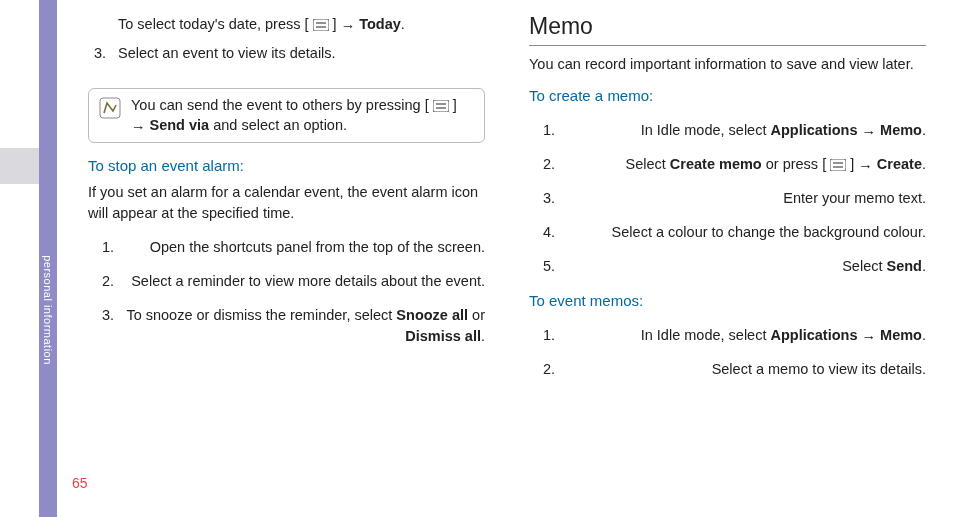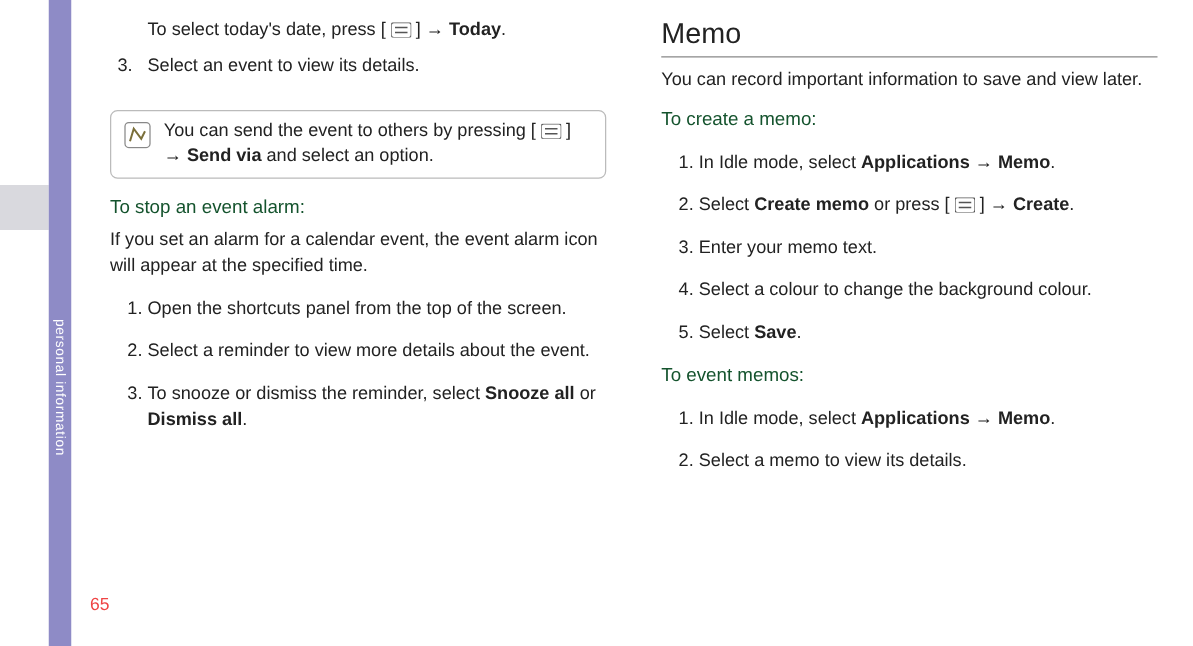--- a/index.html
+++ b/index.html
@@ -8,25 +8,25 @@
     .edge-stripe { position: absolute; left: 0; top: 0; width: 39px; height: 517px; background: #fff; }
     .gray-band { position: absolute; left: 0; top: 148px; width: 39px; height: 36px; background: #d9d9de; }
     .tab { position: absolute; left: 39px; top: 0; width: 18px; height: 517px; background: #8e8bc6; }
     .tab-label { position: absolute; left: 50%; top: 60%; transform: translate(-50%, -50%) rotate(90deg); transform-origin: center; white-space: nowrap; color: #fff; font-size: 11px; letter-spacing: 0.5px; }
     .content { position: absolute; left: 60px; top: 10px; right: 10px; bottom: 10px; display: flex; gap: 28px; }
     .col { flex: 1 1 0; padding: 0 8px; font-size: 14.5px; line-height: 1.45; }
     .col-left { padding-left: 28px; }
     .col-right { padding-right: 18px; }
     .body-text { margin: 4px 0 8px 0; }
     .ol { list-style: decimal; padding-left: 30px; margin: 2px 0 10px 0; }
-    .ol li { margin: 13px 0; }
+    .ol li { margin: 13px 0; text-align: right; }
     .note-box { display: flex; align-items: flex-start; border: 1px solid #bbb; border-radius: 6px; padding: 6px 10px; margin: 24px 0 12px 0; gap: 10px; }
     .note-icon { flex: 0 0 auto; width: 22px; height: 22px; margin-top: 2px; }
     .note-text { flex: 1; font-size: 14.5px; line-height: 1.4; }
-    .subheading { color: #14532d; font-size: 15px; margin: 10px 0 6px 0; font-weight: normal; }
+    .subheading { color: #0369a1; font-size: 15px; margin: 10px 0 6px 0; font-weight: normal; }
     .h2 { font-size: 23px; font-weight: normal; color: #222; margin: 0 0 2px 0; }
     .h2-rule { border: none; border-top: 1px solid #888; margin: 2px 0 8px 0; }
     .b { font-weight: bold; }
     .menu-icon { display: inline-block; vertical-align: -2px; }
     .page-num { position: absolute; left: 72px; bottom: 26px; font-size: 14px; color: #ef4444; }
     .indent { margin-left: 30px; }
   </style>
 </head>
 <body>
 
@@ -94,21 +94,21 @@
         <li>
           <span>Select </span><span class="b">Create memo</span><span> or press [&nbsp;</span><svg class="menu-icon" width="16" height="12" viewBox="0 0 16 12">
               <rect x="0" y="0" width="16" height="12" rx="2" fill="none" stroke="#555" stroke-width="1"></rect>
               <line x1="3" y1="4" x2="13" y2="4" stroke="#555" stroke-width="1.3"></line>
               <line x1="3" y1="8" x2="13" y2="8" stroke="#555" stroke-width="1.3"></line>
             </svg><span>&nbsp;] → </span><span class="b">Create</span><span>.</span>
         </li>
         <li><span>Enter your memo text.</span></li>
         <li><span>Select a colour to change the background colour.</span></li>
         <li>
-          <span>Select </span><span class="b">Save</span><span>.</span>
+          <span>Select </span><span class="b">Send</span><span>.</span>
         </li>
       </ol>
 
       <p class="subheading">To event memos:</p>
       <ol class="ol">
         <li>
           <span>In Idle mode, select </span><span class="b">Applications</span><span> → </span><span class="b">Memo</span><span>.</span>
         </li>
         <li><span>Select a memo to view its details.</span></li>
       </ol>

